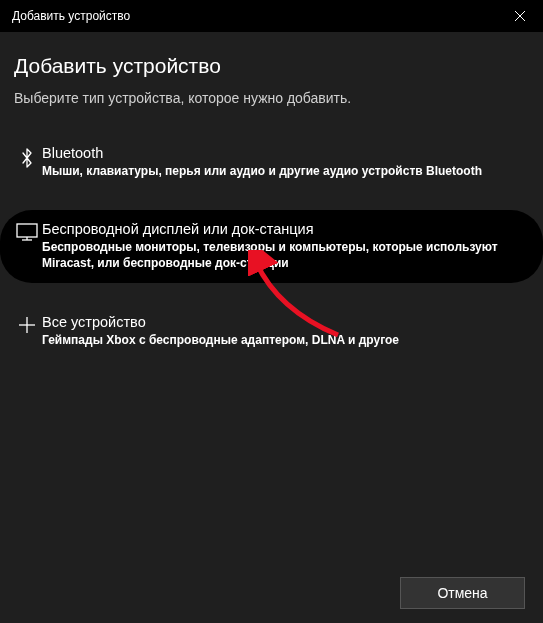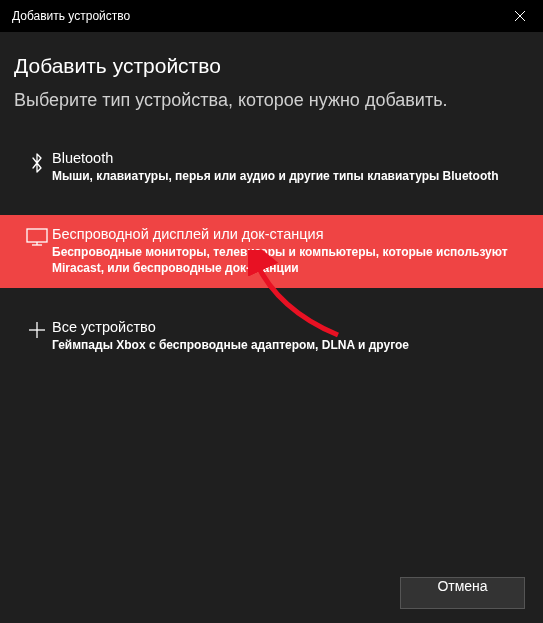--- a/index.html
+++ b/index.html
@@ -36,33 +36,34 @@
     .close-btn svg { width: 10px; height: 10px; }
     .content {
       padding: 22px 0 0 0;
     }
     .heading {
       font-size: 21px;
       font-weight: 400;
       padding: 0 14px 8px 14px;
     }
     .subheading {
-      font-size: 18px;
+      font-size: 14px;
       color: #d0d0d0;
       padding: 4px 14px 28px 14px;
     }
     .option {
       display: flex;
-      padding: 11px 14px 11px 22px;
+      padding: 11px 14px 11px 12px;
       cursor: pointer;
       align-items: flex-start;
       margin-bottom: 20px;
     }
     .option.highlight {
-      background: #ef4444;
+      background: #000000;
+      border-radius: 32px;
     }
     .option-icon {
       width: 30px;
       flex-shrink: 0;
       padding-top: 2px;
       display: flex;
       justify-content: center;
     }
     .option-icon svg {
       stroke: #ffffff;
@@ -88,20 +89,21 @@
       right: 18px;
     }
     .cancel-btn {
       width: 125px;
       height: 32px;
       background: #333333;
       border: 1px solid #555555;
       color: #ffffff;
       font-size: 14px;
       display: flex;
+      align-items: center;
       justify-content: center;
       cursor: pointer;
     }
     .arrow-annotation {
       position: absolute;
       left: 248px;
       top: 250px;
       pointer-events: none;
     }
   </style>
@@ -123,21 +125,21 @@
   <div class="subheading">Выберите тип устройства, которое нужно добавить.</div>
 
   <div class="option">
     <div class="option-icon">
       <svg width="16" height="22" viewBox="0 0 16 22">
         <path d="M4 6 L12 16 L8 20 L8 2 L12 6 L4 16" stroke-width="1.3" stroke-linejoin="round" stroke-linecap="round"></path>
       </svg>
     </div>
     <div class="option-body">
       <div class="option-title">Bluetooth</div>
-      <div class="option-desc">Мыши, клавиатуры, перья или аудио и другие типы клавиатуры Bluetooth</div>
+      <div class="option-desc">Мыши, клавиатуры, перья или аудио и другие аудио устройств Bluetooth</div>
     </div>
   </div>
 
   <div class="option highlight">
     <div class="option-icon">
       <svg width="22" height="18" viewBox="0 0 22 18">
         <rect x="1" y="1" width="20" height="13" stroke-width="1.3"></rect>
         <line x1="6" y1="17" x2="16" y2="17" stroke-width="1.3"></line>
         <line x1="11" y1="14" x2="11" y2="17" stroke-width="1.3"></line>
       </svg>

